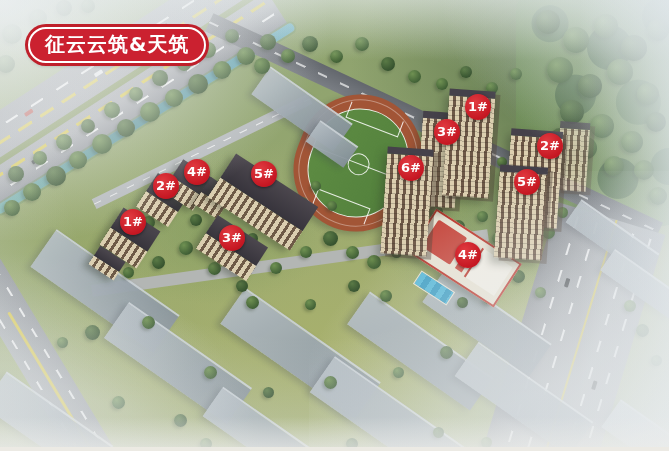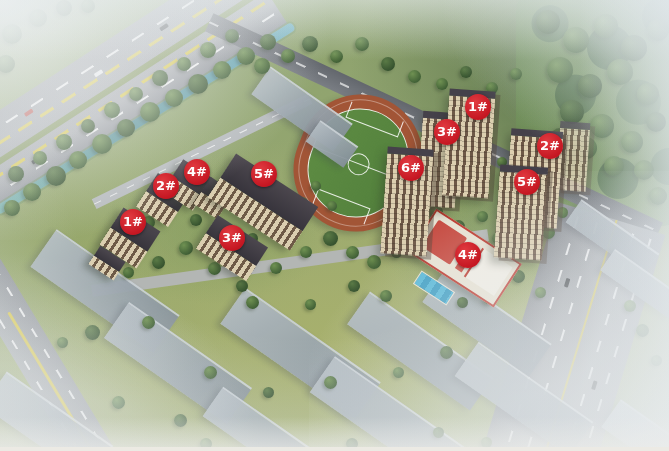--- a/index.html
+++ b/index.html
@@ -297,14 +297,15 @@
   <div class="badge" style="left:184px;top:159px">4#</div>
   <div class="badge" style="left:251px;top:161px">5#</div>
   <div class="badge" style="left:219px;top:225px">3#</div>
   <div class="badge" style="left:465px;top:94px">1#</div>
   <div class="badge" style="left:434px;top:119px">3#</div>
   <div class="badge" style="left:537px;top:133px">2#</div>
   <div class="badge" style="left:398px;top:155px">6#</div>
   <div class="badge" style="left:514px;top:169px">5#</div>
   <div class="badge" style="left:455px;top:242px">4#</div>
 
+  <div class="banner">征云云筑&amp;天筑</div>
 
 </div>
 
 </body></html>

